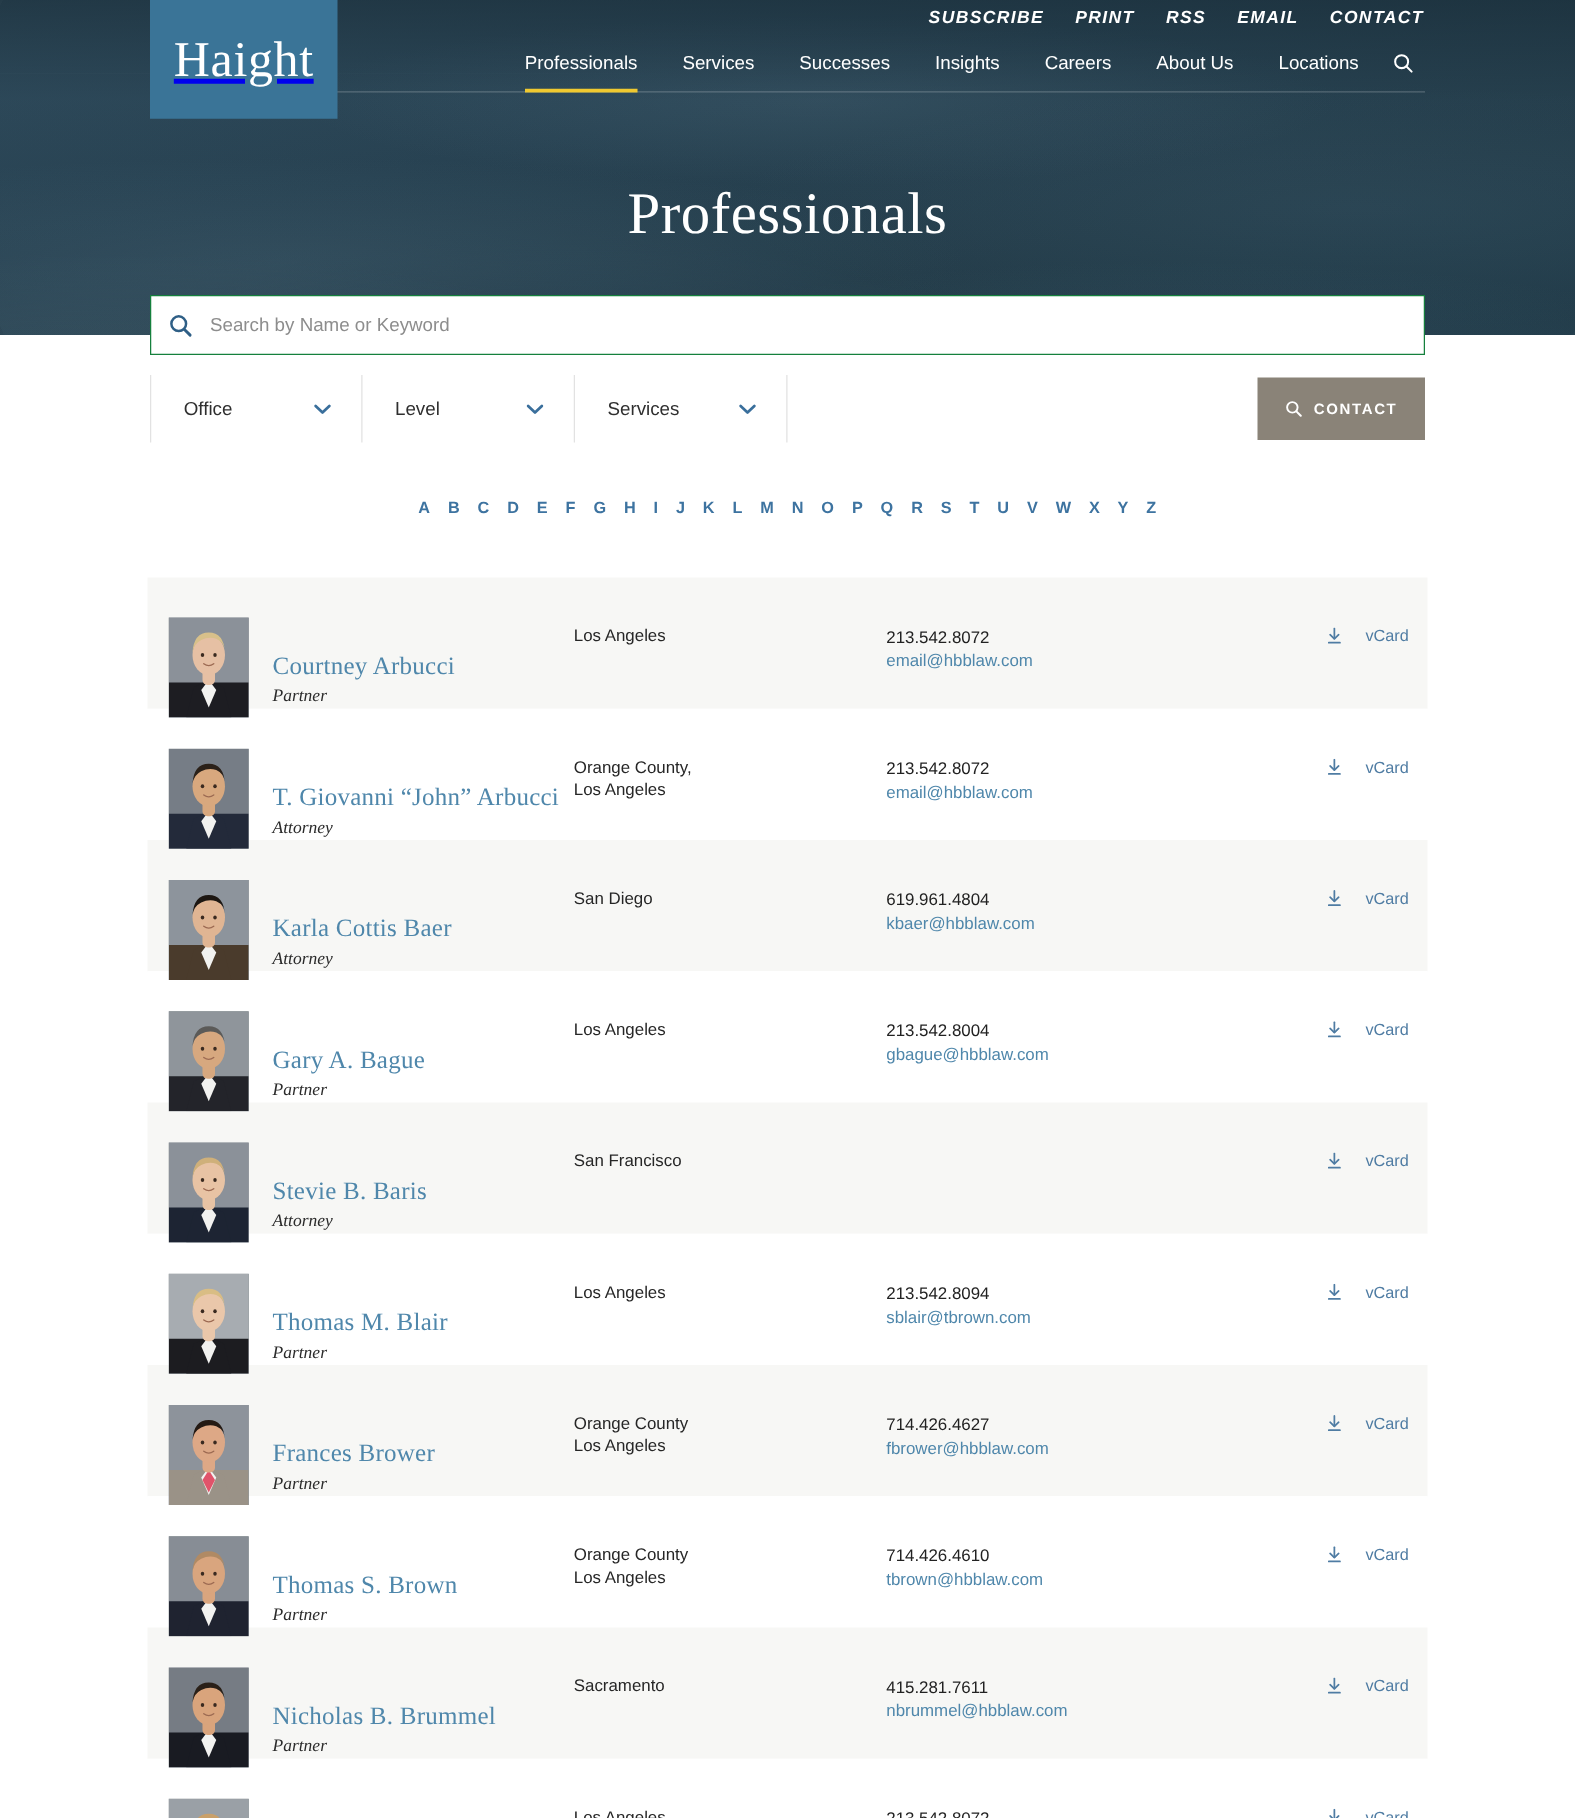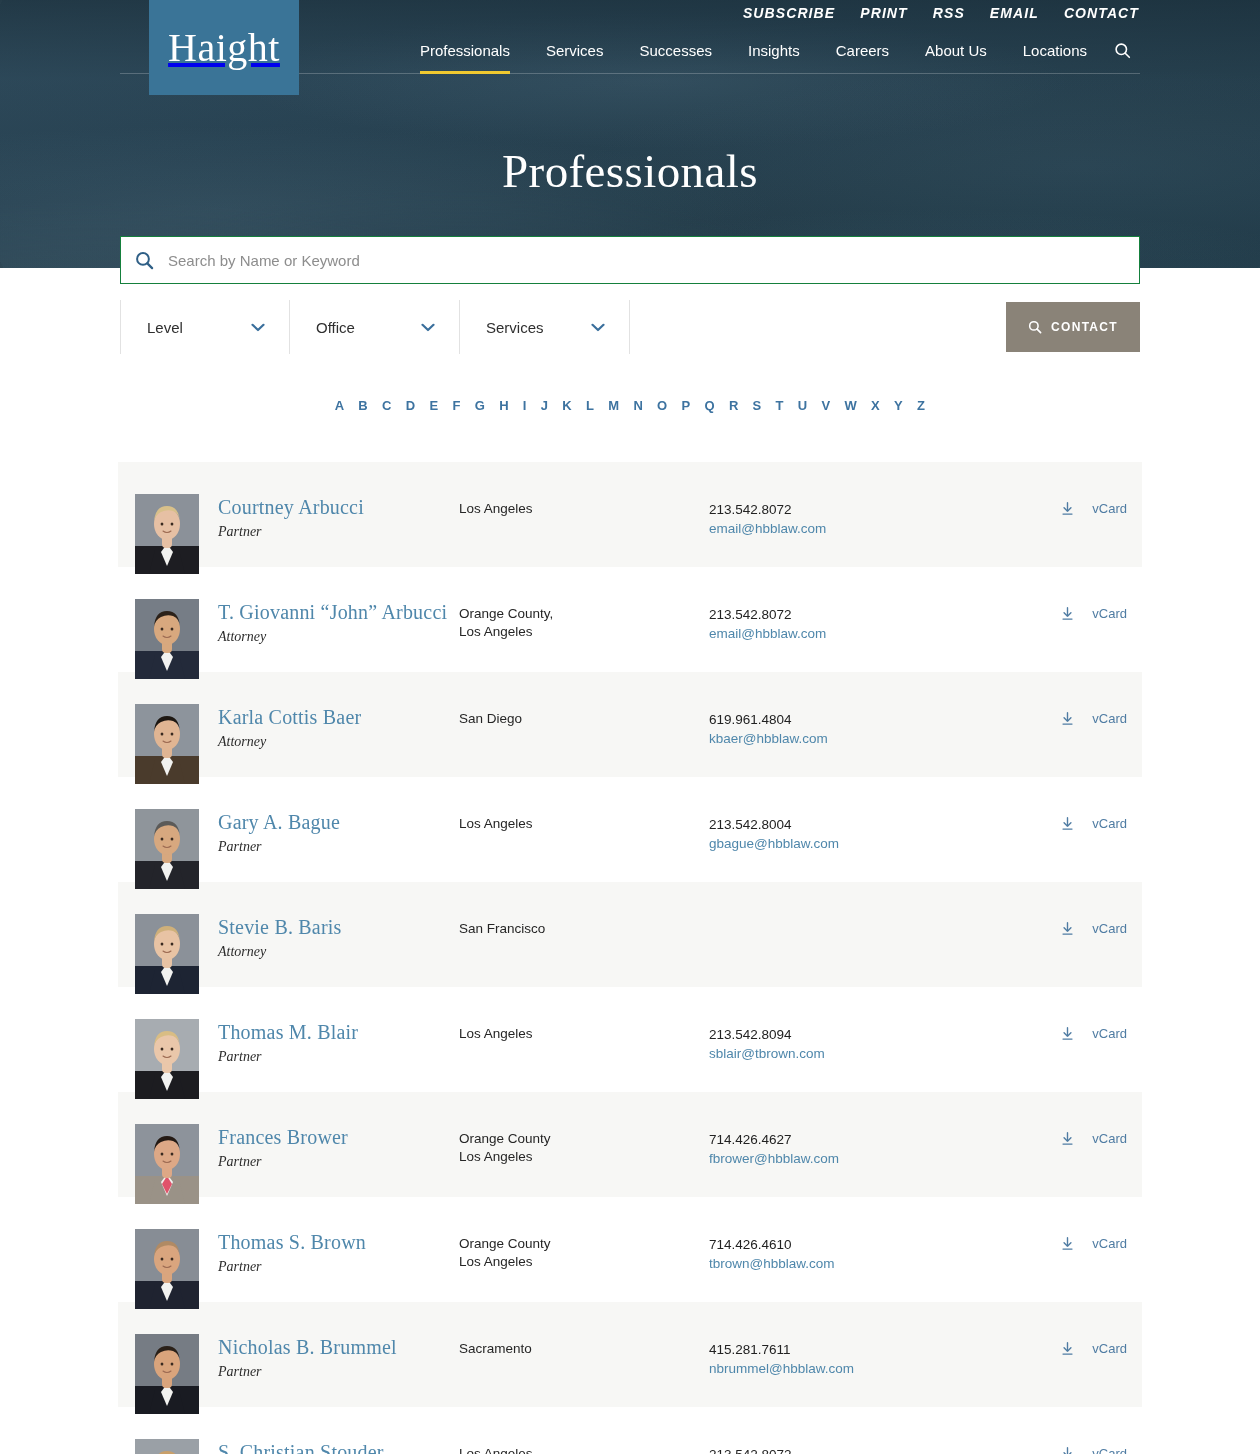--- a/index.html
+++ b/index.html
@@ -75,21 +75,20 @@
 
   .logo-box {
     position: absolute;
     left: 120px; top: 0;
     width: 150px; height: 95px;
     background: #3a7497;
     display: flex;
     align-items: center;
     justify-content: center;
     z-index: 6;
-    margin-left: 29px;
   }
   .logo-text {
     color: #ffffff;
     font-family: "Liberation Serif", serif;
     font-size: 40px;
     line-height: 1;
     letter-spacing: .5px;
   }
 
   .main-nav {
@@ -267,20 +266,21 @@
   .p-photo .face {
     position: absolute;
     inset: 0;
   }
 
   .p-name-col {
     flex: 0 0 auto;
     width: 260px;
     padding-left: 19px;
     padding-top: 6px;
+    margin-top: 26px;
   }
   .p-name {
     display: block;
     color: #4f87ab;
     font-family: "Liberation Serif", serif;
     font-size: 20px;
     text-decoration: none;
     letter-spacing: .2px;
     white-space: nowrap;
   }
@@ -376,28 +376,28 @@
       <line x1="13" y1="13" x2="18" y2="18" stroke="#2f5f86" stroke-width="2.4" stroke-linecap="round"></line>
     </svg>
   </span>
   <input class="search-input" type="text" placeholder="Search by Name or Keyword" style="">
 </div>
 
 <div class="filters">
   <div class="filter-row">
 
     <div class="filter-sel">
-      <span class="filter-label">Level</span>
+      <span class="filter-label">Office</span>
       <svg class="chev" width="14" height="9" viewBox="0 0 14 9">
         <polyline points="1.5,1.8 7,7 12.5,1.8" fill="none" stroke="#3a6f9c" stroke-width="2.2" stroke-linecap="round" stroke-linejoin="round"></polyline>
       </svg>
     </div>
 
     <div class="filter-sel">
-      <span class="filter-label">Office</span>
+      <span class="filter-label">Level</span>
       <svg class="chev" width="14" height="9" viewBox="0 0 14 9">
         <polyline points="1.5,1.8 7,7 12.5,1.8" fill="none" stroke="#3a6f9c" stroke-width="2.2" stroke-linecap="round" stroke-linejoin="round"></polyline>
       </svg>
     </div>
 
     <div class="filter-sel">
       <span class="filter-label">Services</span>
       <svg class="chev" width="14" height="9" viewBox="0 0 14 9">
         <polyline points="1.5,1.8 7,7 12.5,1.8" fill="none" stroke="#3a6f9c" stroke-width="2.2" stroke-linecap="round" stroke-linejoin="round"></polyline>
       </svg>

